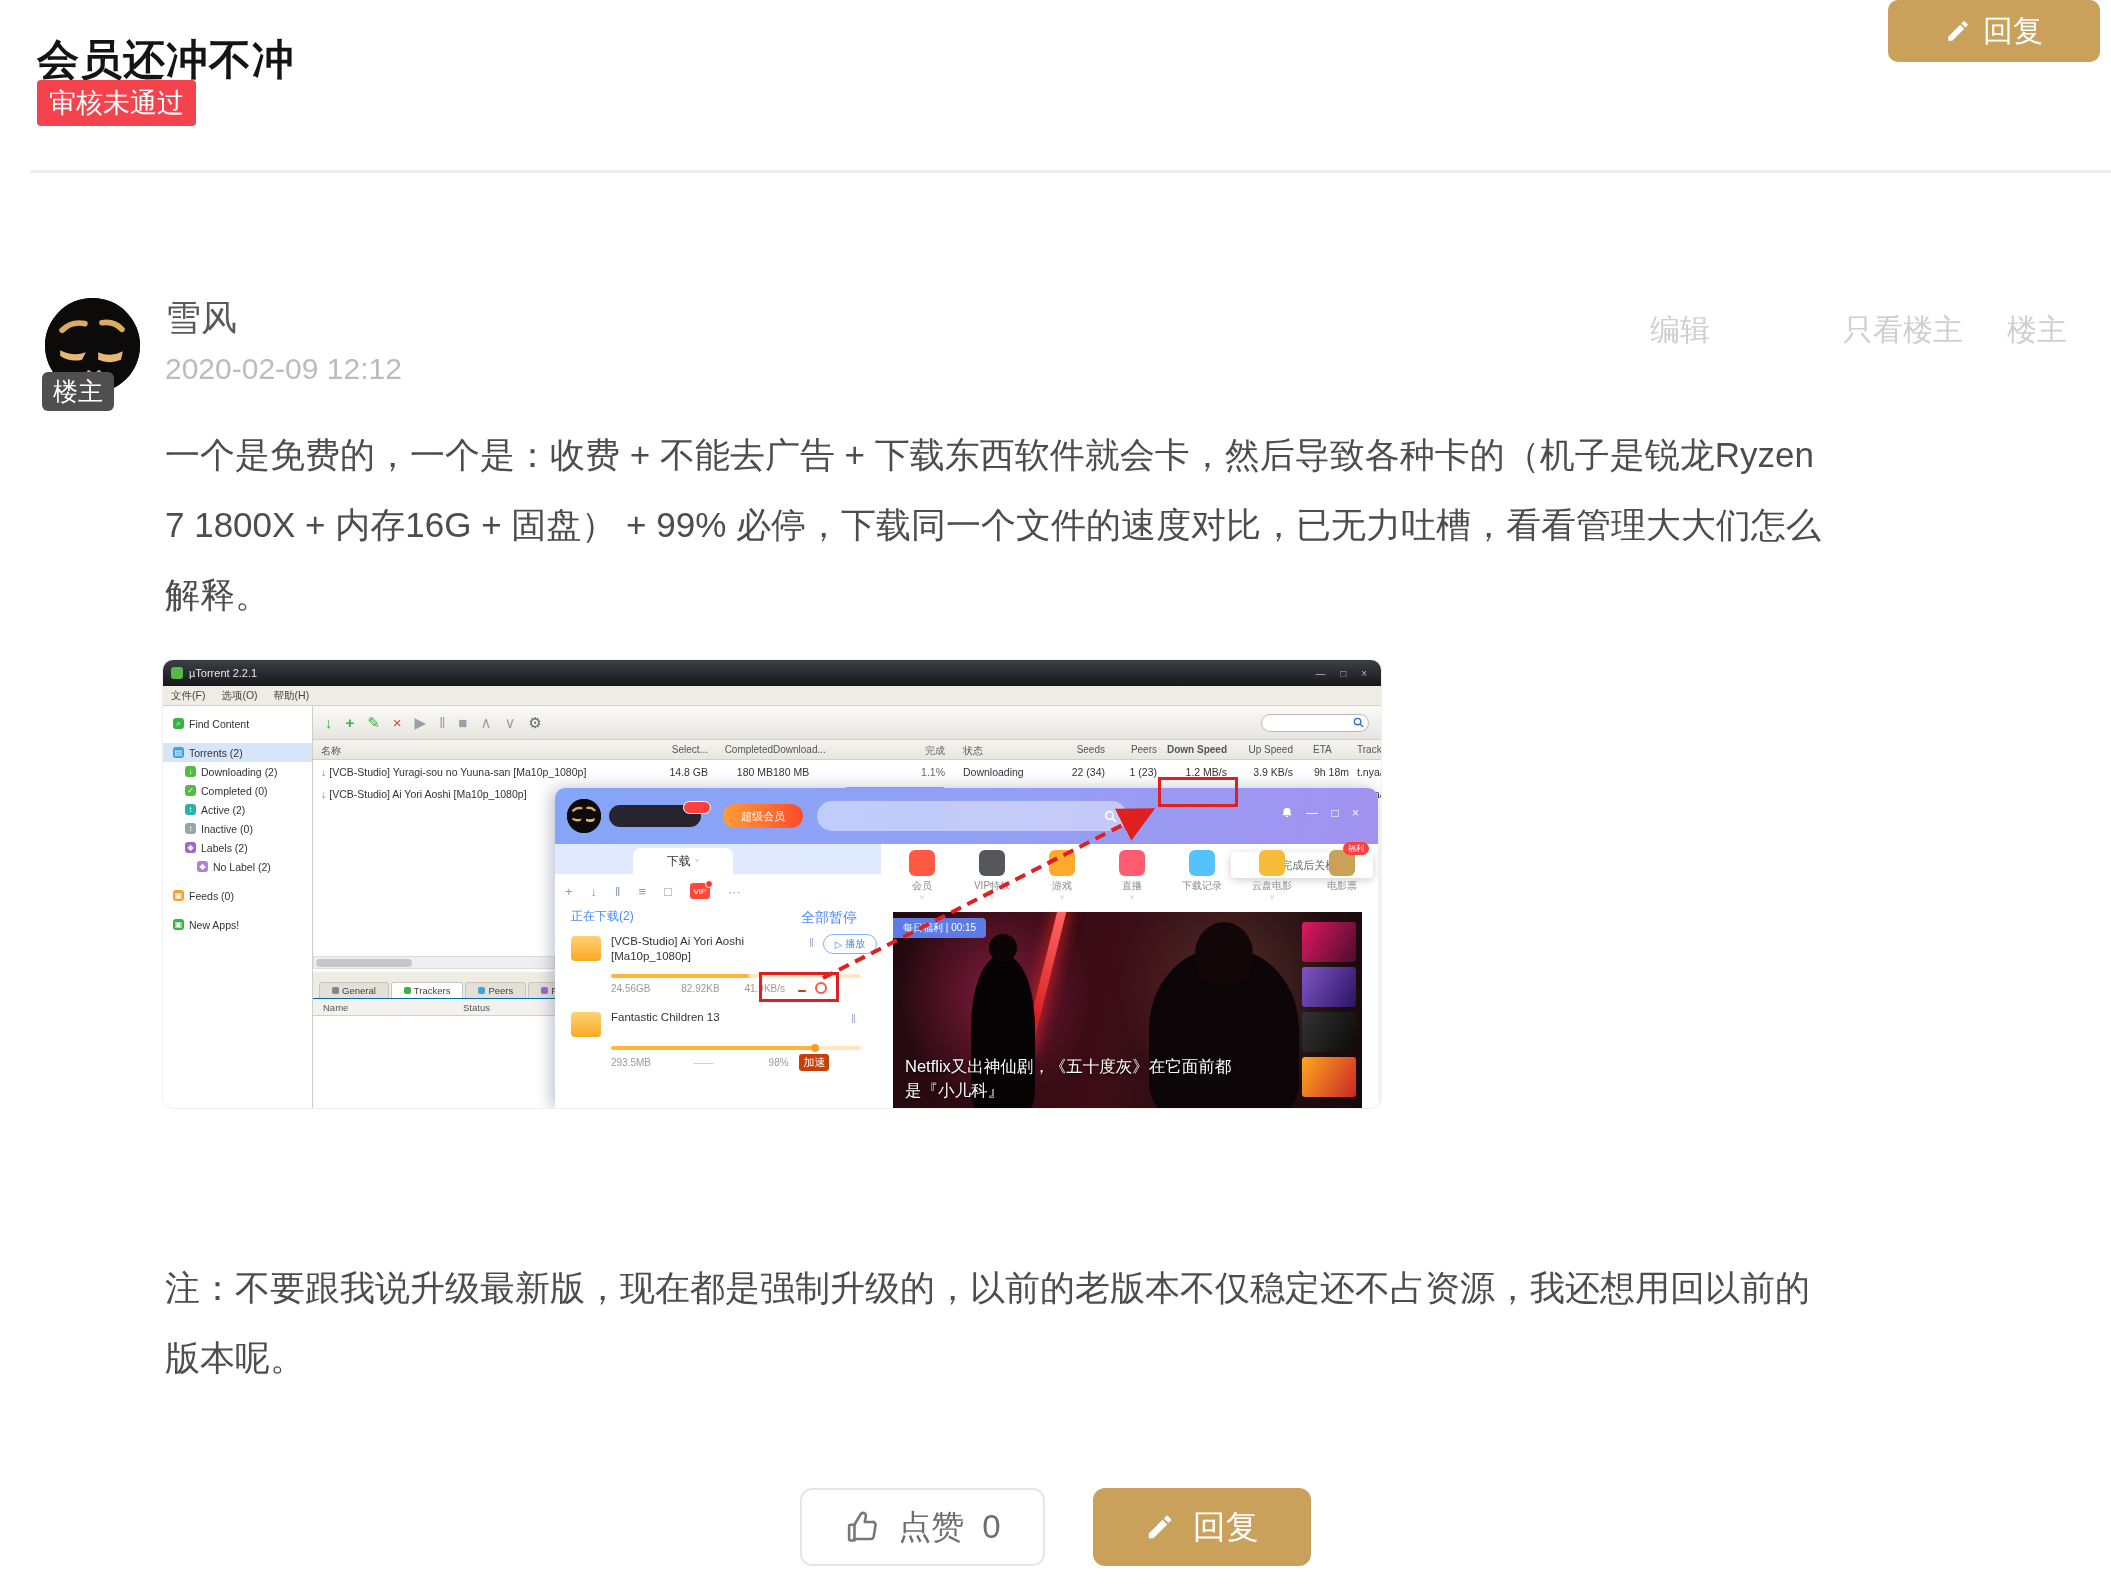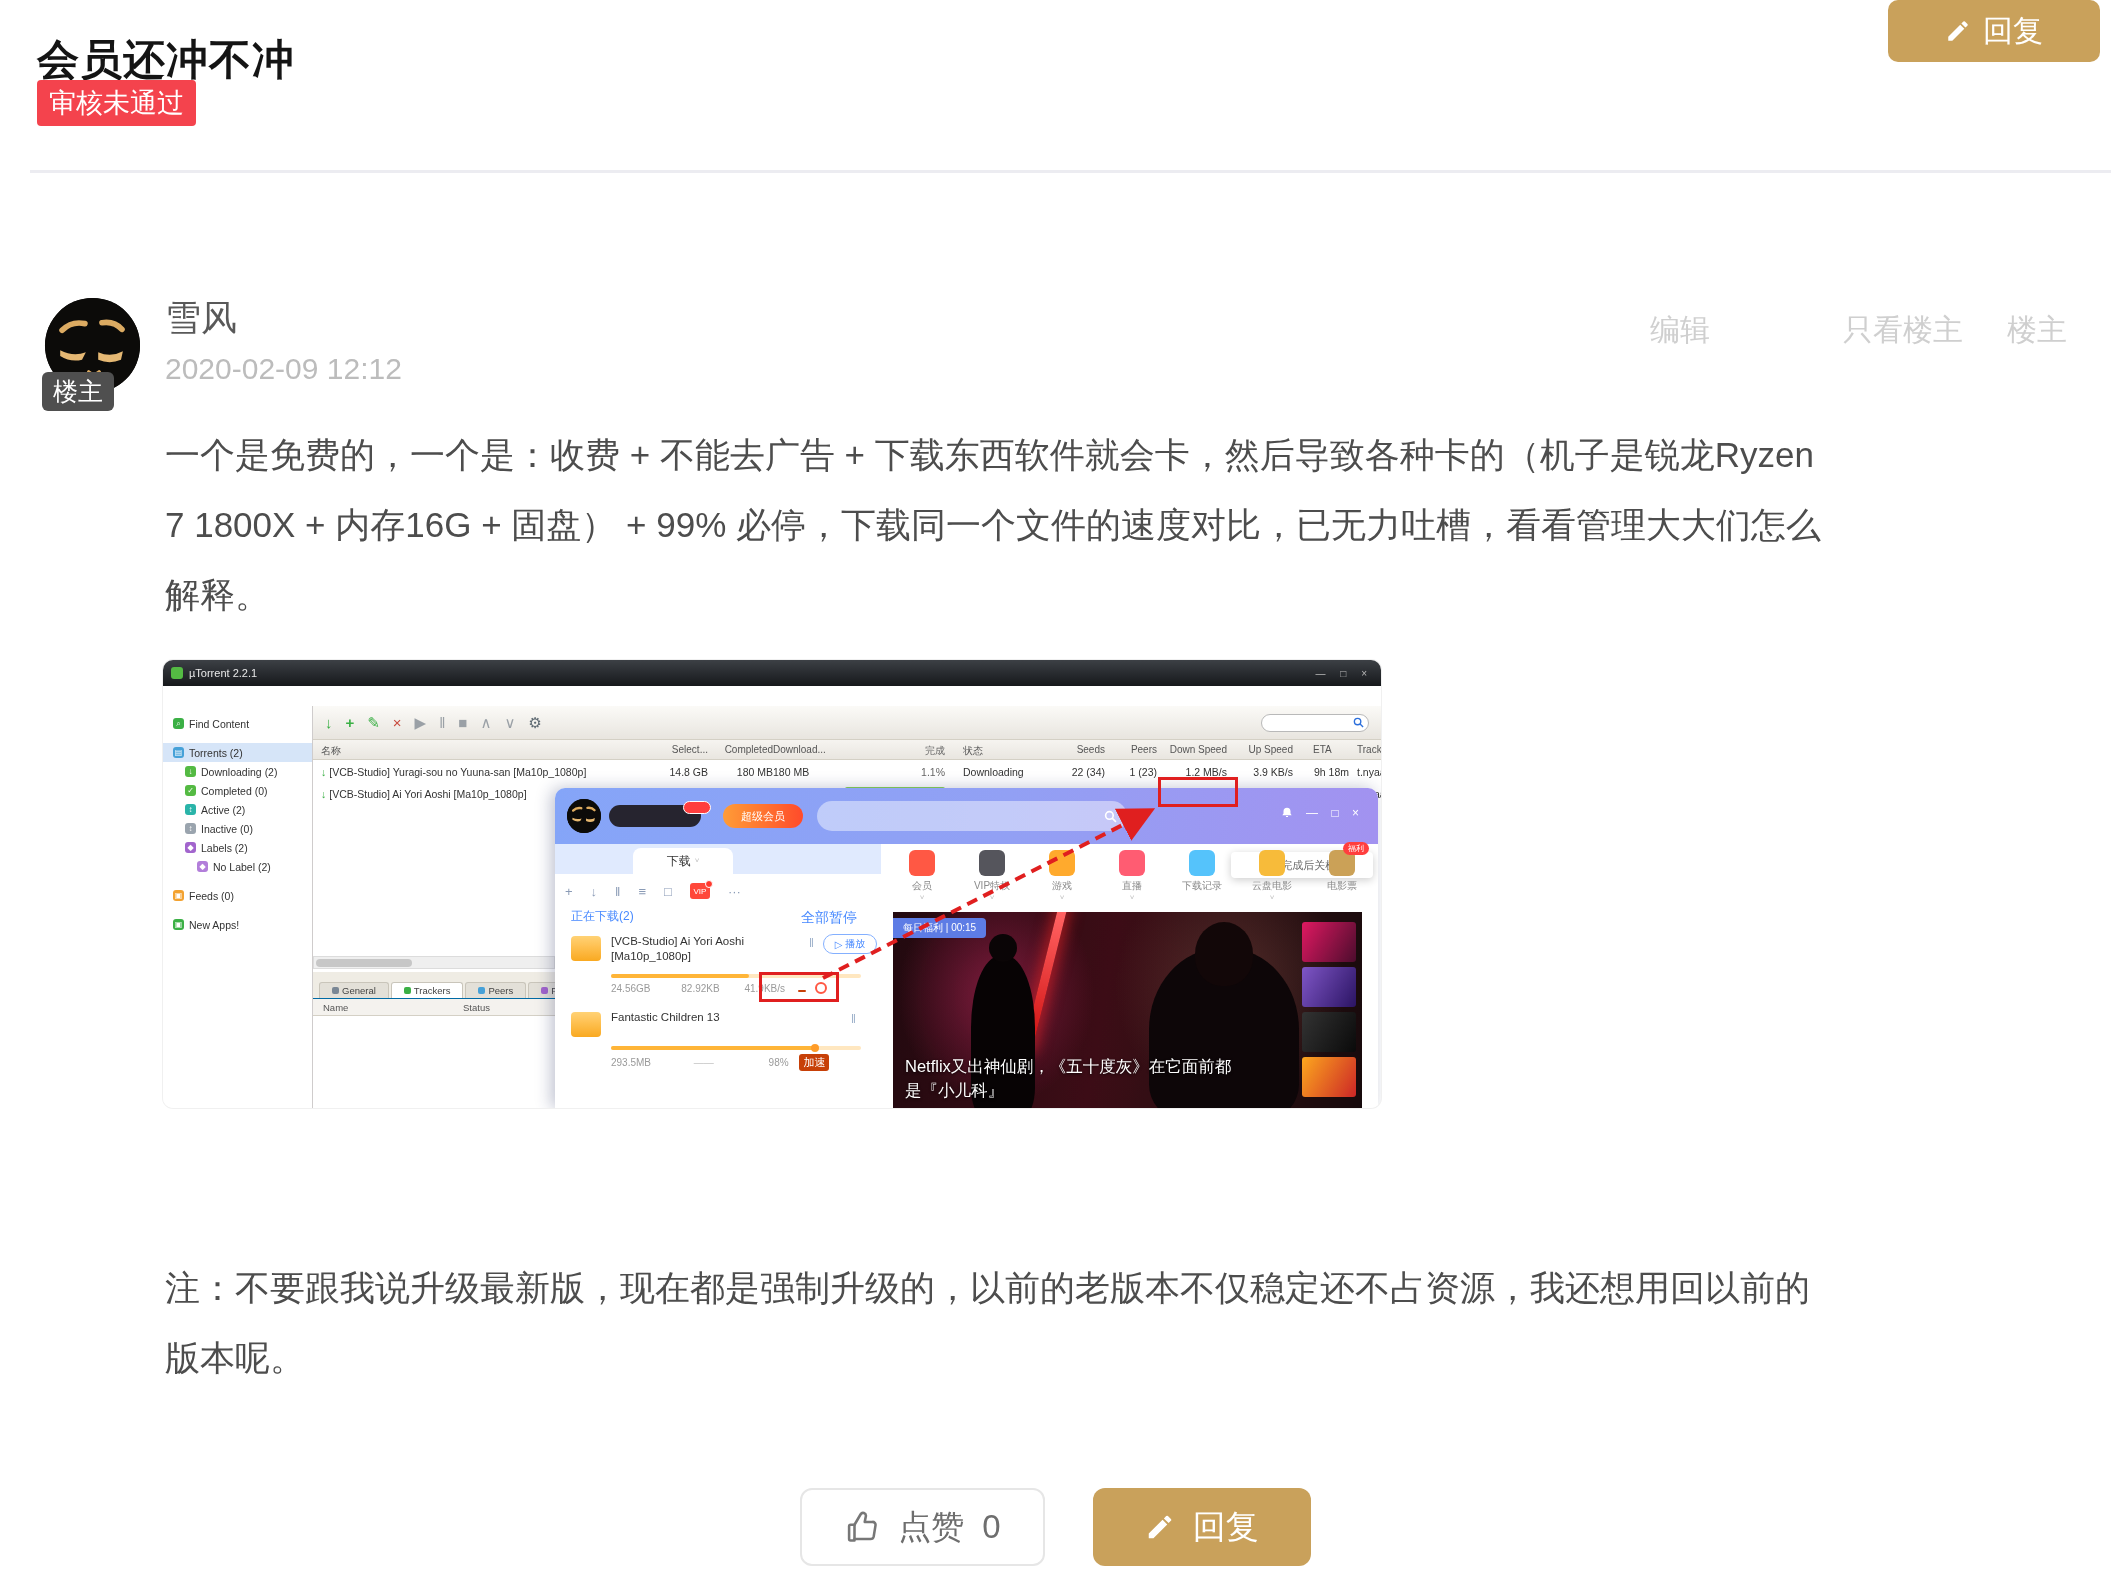--- a/index.html
+++ b/index.html
@@ -71,21 +71,21 @@
   .c-name{left:8px;width:330px;} .c-size{left:330px;width:65px;text-align:right;}
   .c-comp{left:395px;width:65px;text-align:right;} .c-down{left:460px;width:65px;text-align:left;}
   .c-prog{left:532px;width:100px;text-align:right;color:#666;}
   .c-stat{left:650px;width:85px;} .c-seed{left:730px;width:62px;text-align:right;}
   .c-peer{left:794px;width:50px;text-align:right;}
   
   .vc-dspd{left:848px;width:66px;text-align:right;}
   .vc-uspd{left:922px;width:58px;text-align:right;}
   .vc-eta{left:986px;width:50px;text-align:right;}
   .vc-trk{left:1044px;width:60px;}
-  .hc-dspd{left:848px;width:66px;text-align:right;}
+  .hc-dspd{left:848px;width:66px;text-align:right;font-weight:bold;}
   .hc-uspd{left:922px;width:58px;text-align:right;}
   .hc-eta{left:986px;width:50px;text-align:left;padding-left:14px;}
   .hc-trk{left:1044px;width:60px;}
   .green-arrow{color:#3fae49;font-weight:bold;margin-right:3px;}
   .ut-bar{position:absolute;left:532px;top:3px;width:100px;height:15px;border-radius:2px;
     background:linear-gradient(#8ed45f,#5aa832);display:flex;align-items:center;justify-content:flex-end;
     color:#fff;font-size:9.5px;padding-right:4px;}
   .ut-scroll{left:150px;top:296px;width:242px;height:13px;background:#efefef;border:1px solid #dcdcdc;}
   .ut-scroll-thumb{position:absolute;left:2px;top:2px;width:96px;height:8px;background:#c7c7c7;border-radius:4px;}
   .ut-tabs{left:150px;top:312px;width:242px;height:26px;background:#efece4;display:flex;align-items:flex-end;
@@ -214,20 +214,25 @@
 <div class="abs para para1">一个是免费的，一个是：收费 + 不能去广告 + 下载东西软件就会卡，然后导致各种卡的（机子是锐龙Ryzen 7 1800X + 内存16G + 固盘） + 99% 必停，下载同一个文件的速度对比，已无力吐槽，看看管理大大们怎么解释。</div>
 
 <div class="abs shot">
   <div class="shot-blur">
 
     <div class="abs ut-titlebar">
       <span class="ut-title-ico"></span>
       <span>µTorrent 2.2.1</span>
       <span class="ut-winctl">—  □  ×</span>
     </div>
+    <div class="ut-menubar abs">
+      <span>文件(F)</span>
+      <span>选项(O)</span>
+      <span>帮助(H)</span>
+    </div>
 
     <div class="abs ut-sidebar">
       <div class="sb-item">
         <span class="sb-ico" style="background:#3fae49">
             <i style="font-style:normal">⌕</i>
           </span>
         <span>Find Content</span>
       </div>
       <div class="sb-sep"></div>
       <div class="sb-item sb-sel">

